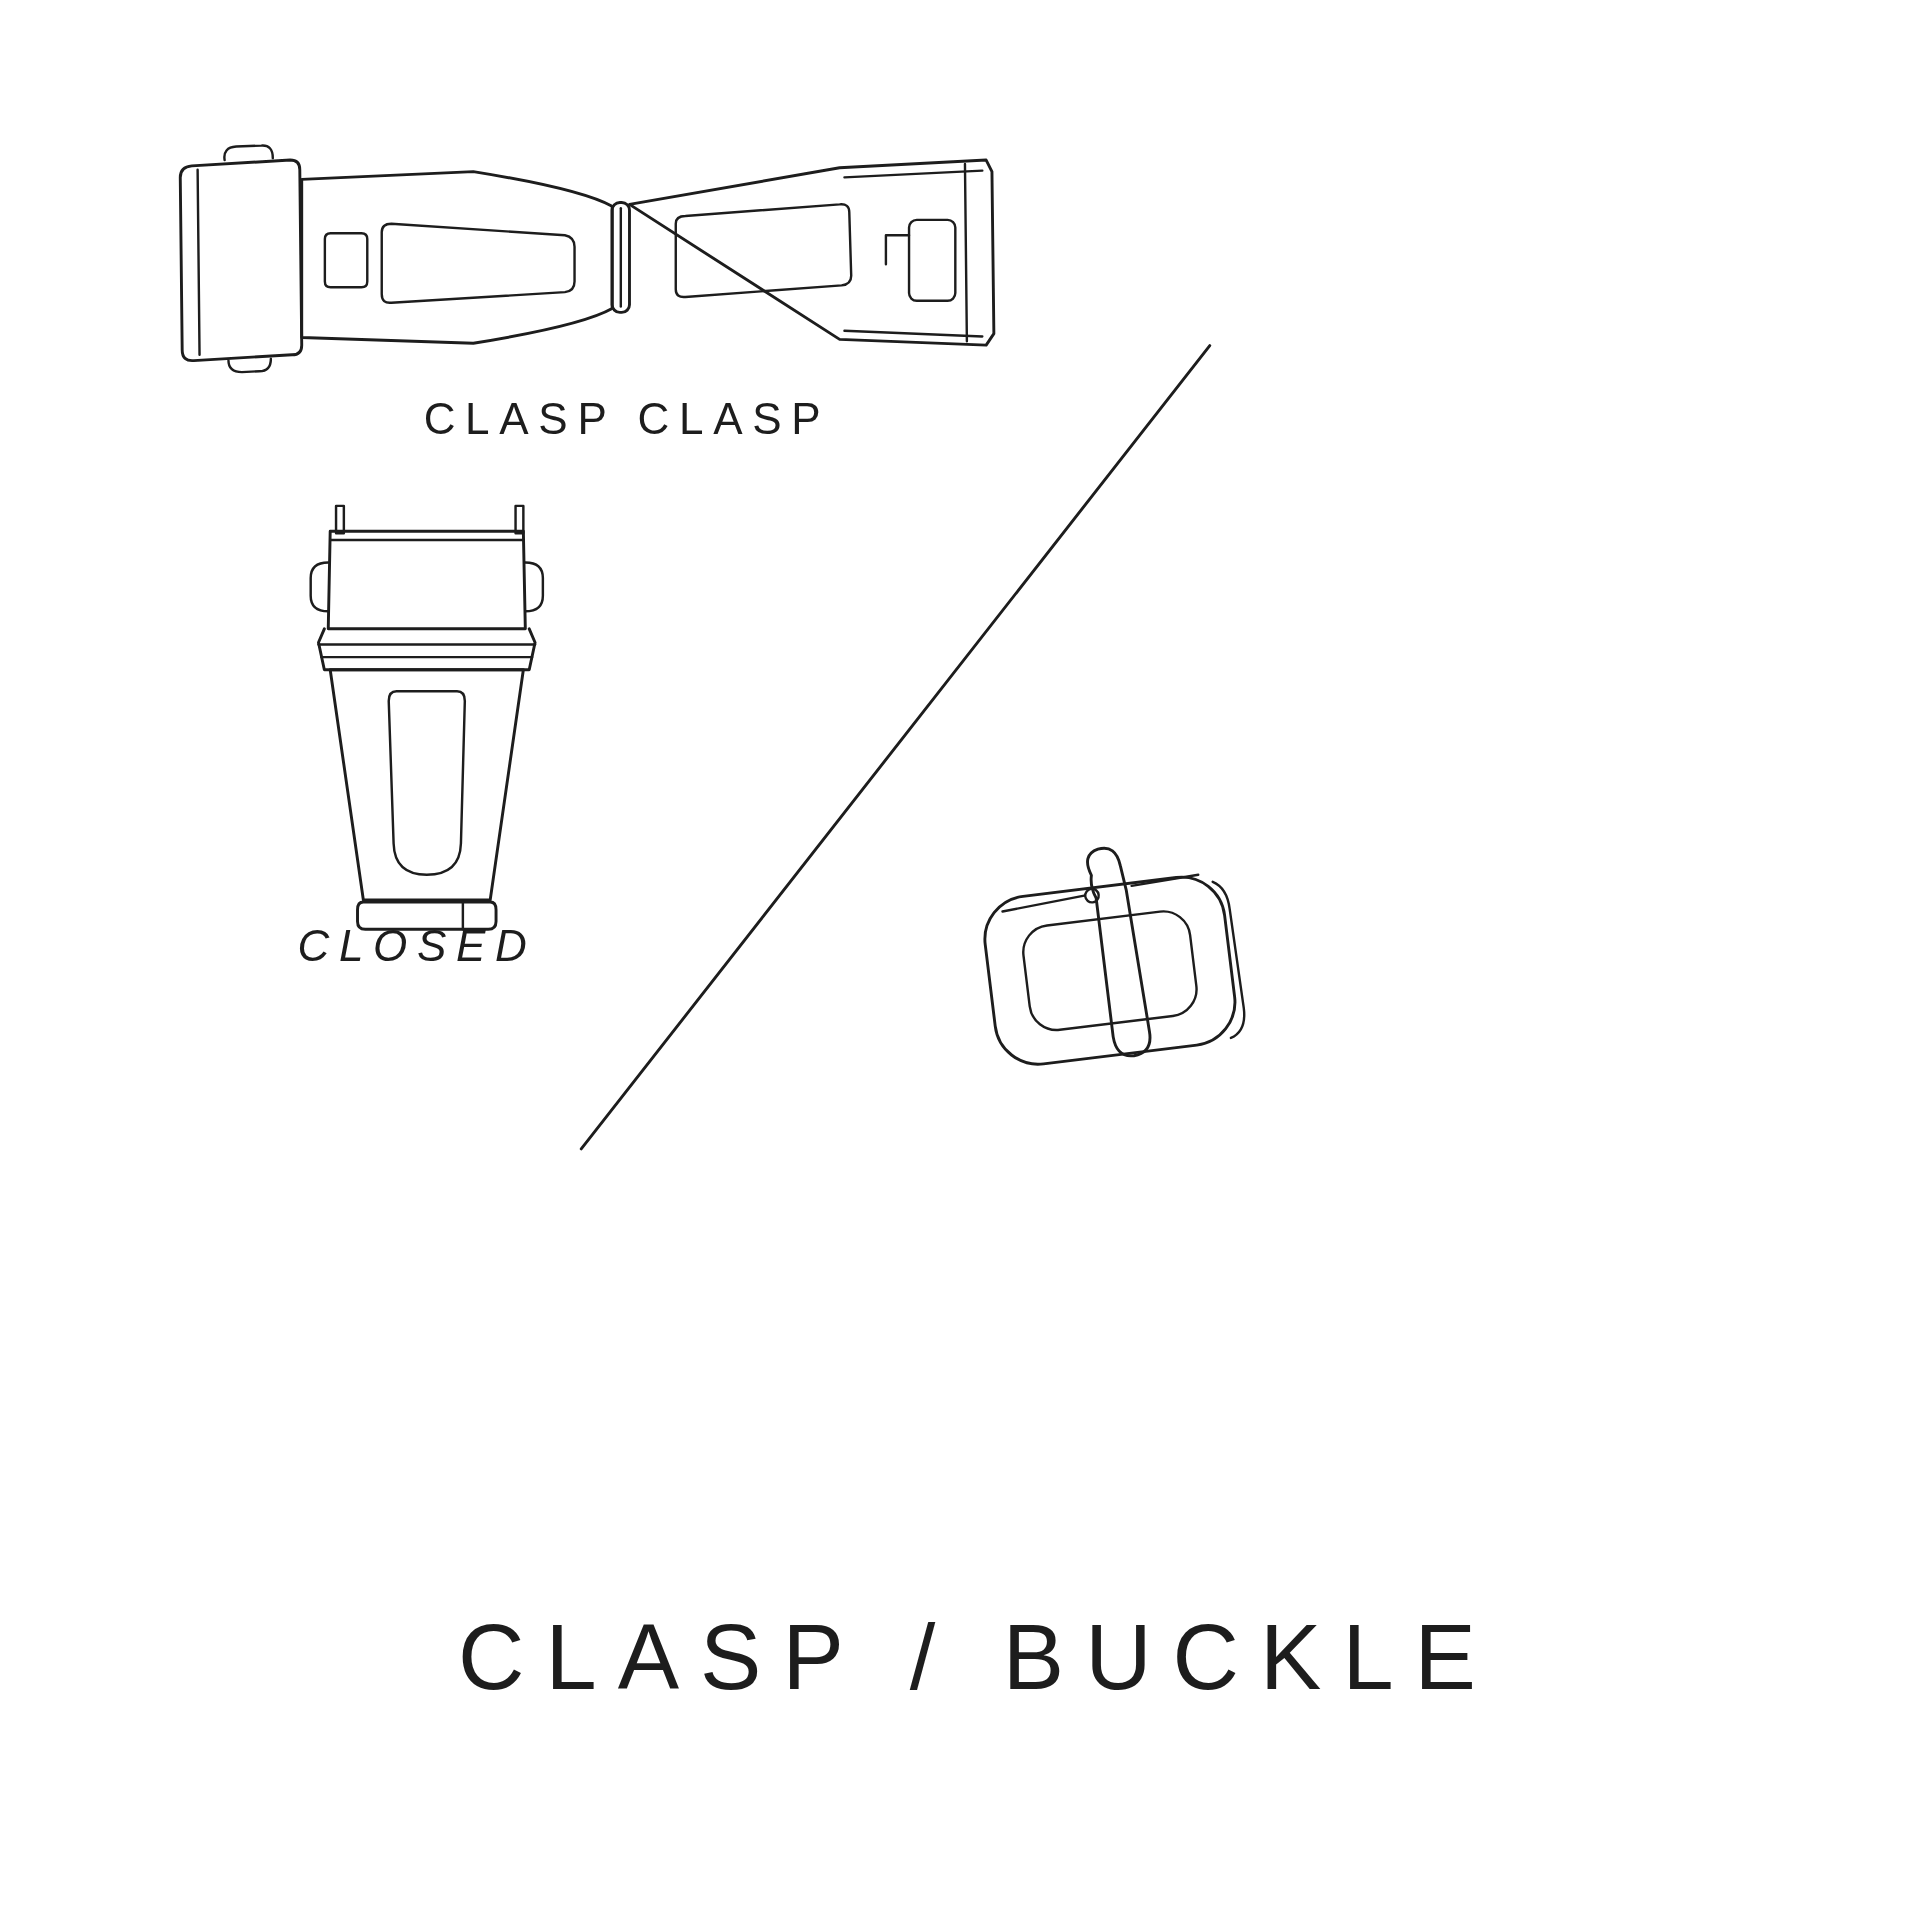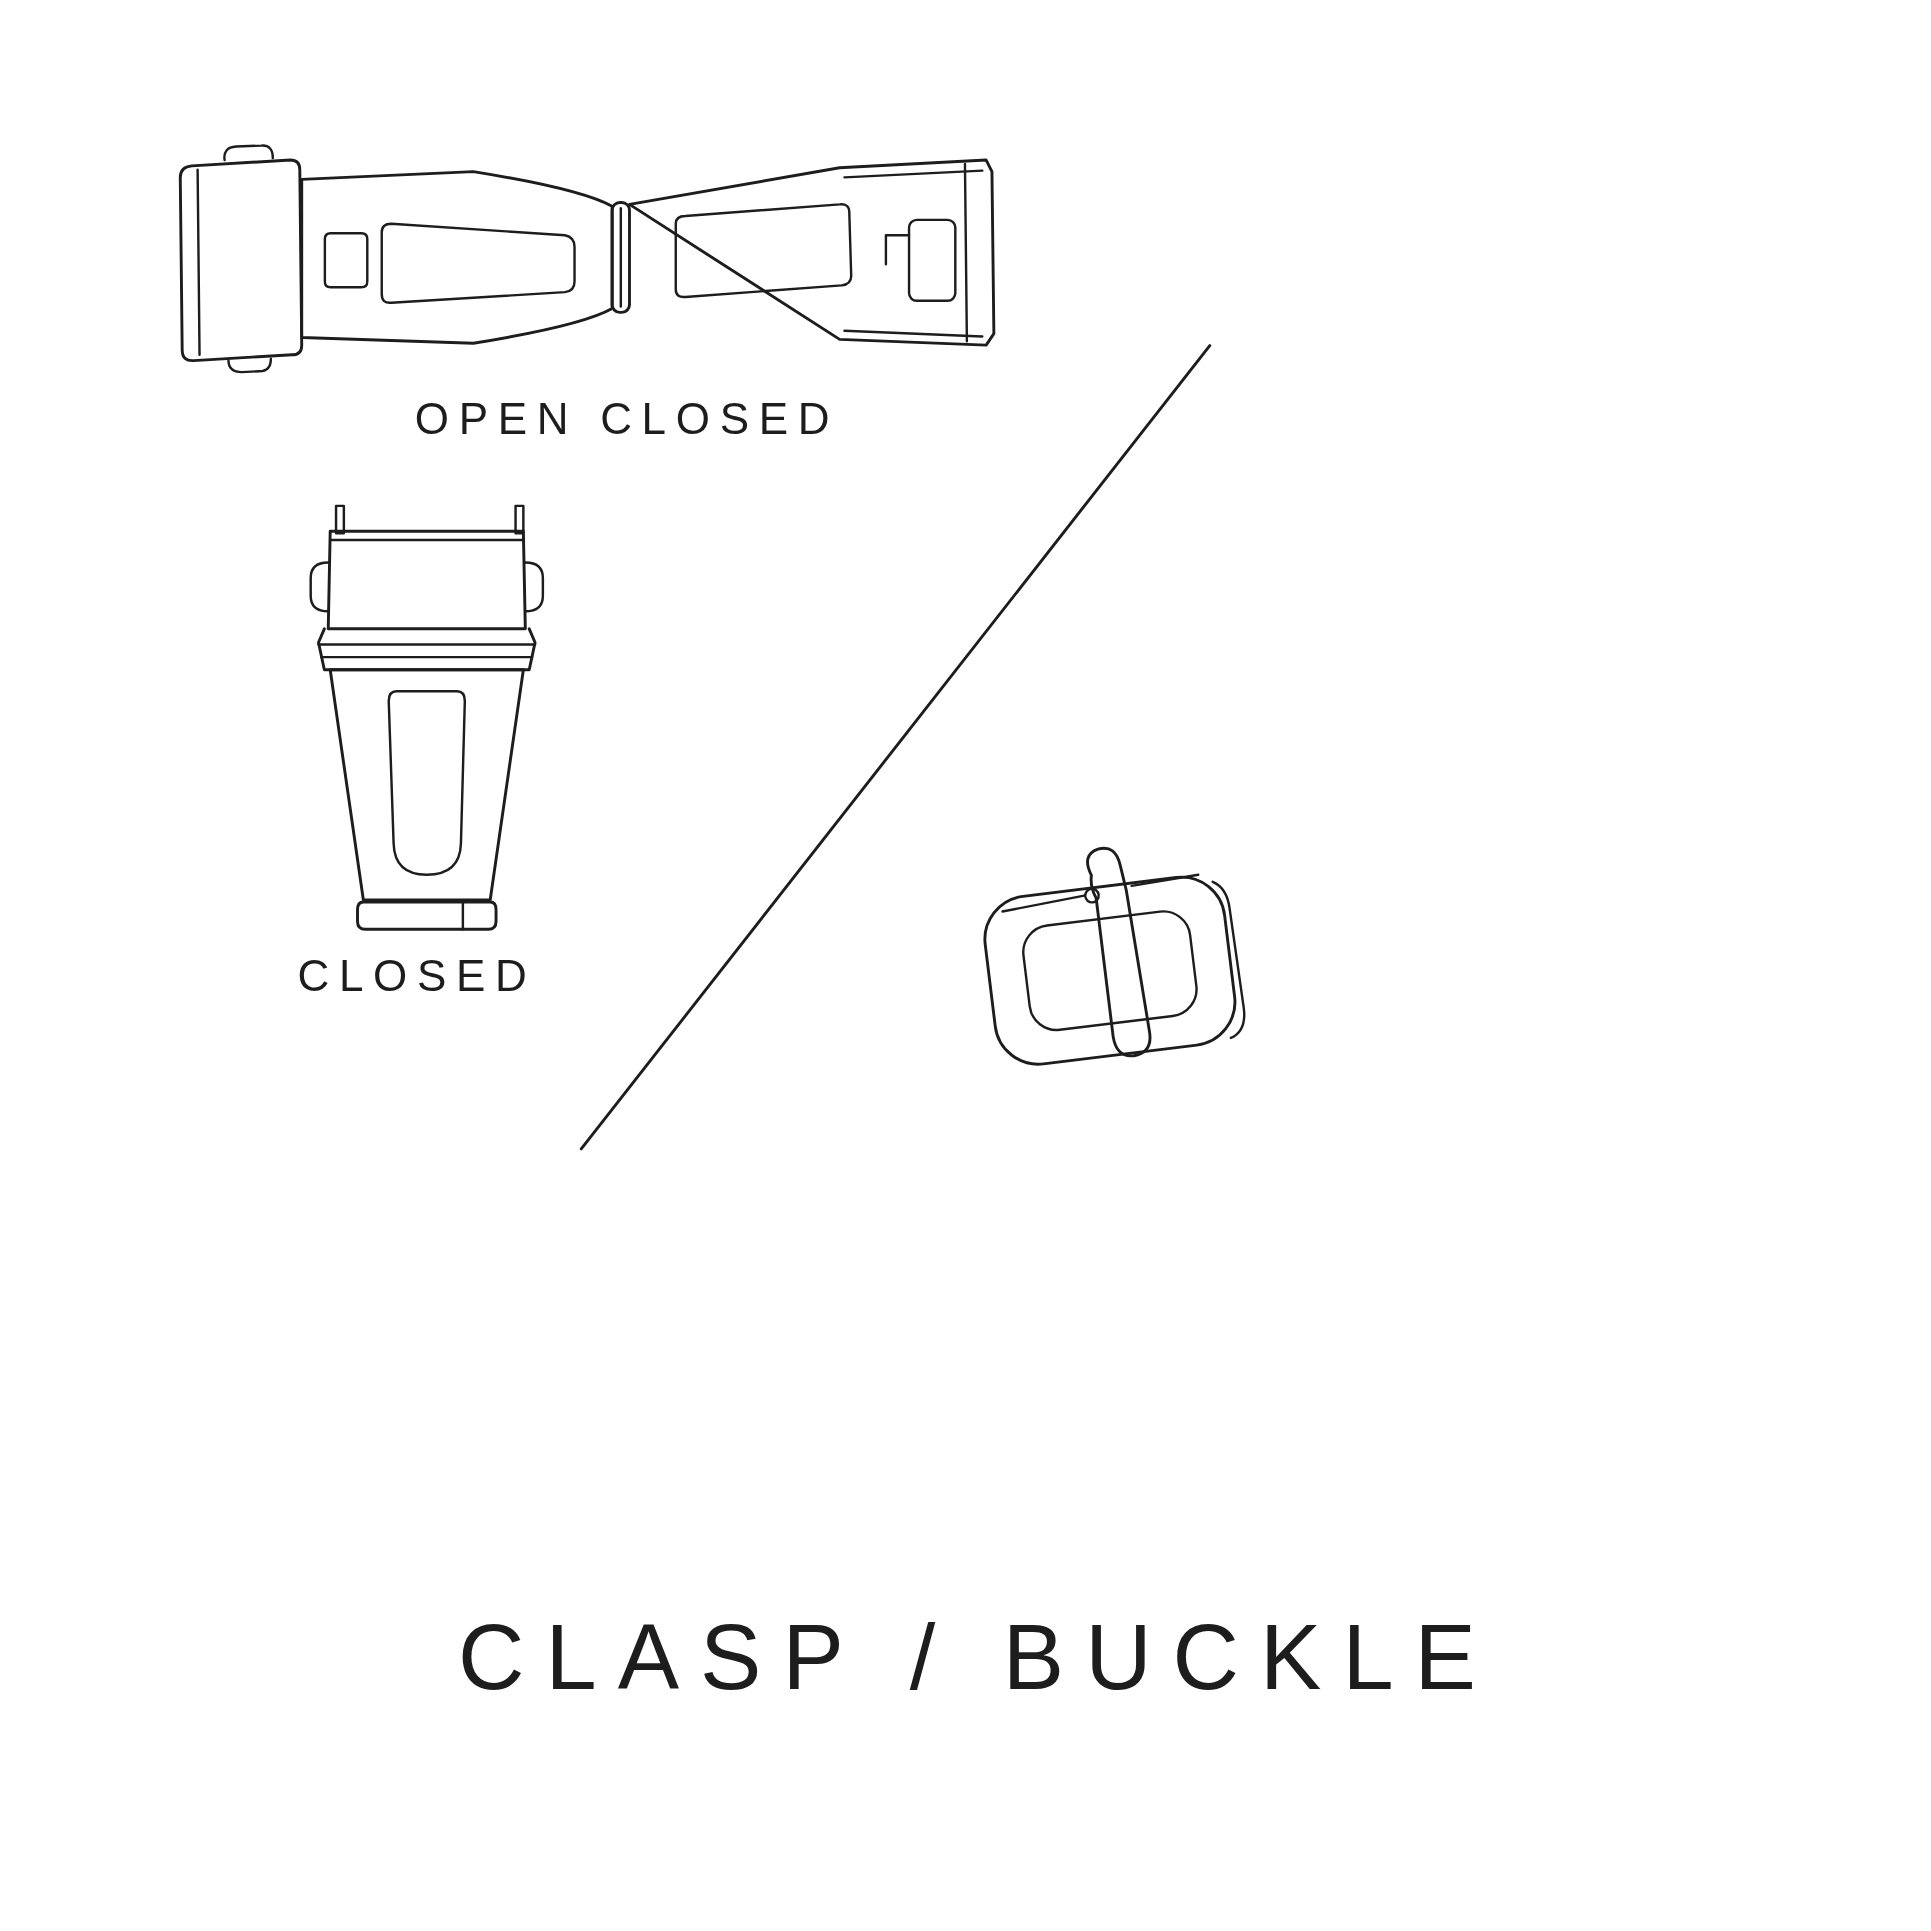--- a/index.html
+++ b/index.html
@@ -40,21 +40,21 @@
     font-size:44px;
     font-weight:400;
     letter-spacing:9.7px;
     color:var(--ink);
     white-space:nowrap;
   }
   .caption-open{
     left:241px; top:394px; width:772px;
   }
   .caption-closed{
-    left:224px; top:951px; width:386px;
+    left:224px; top:921px; width:386px;font-style:italic;
   }
   .page-title{
     position:absolute;
     left:0; top:1605px; width:1931px;
     text-align:center;
     font-size:92px;
     font-weight:500;
     letter-spacing:21px;
     color:var(--ink);
     white-space:nowrap;
@@ -91,21 +91,21 @@
       <path d="M 482,72 L 700,34 L 852,26 L 858,38 L 860,206 L 852,218 L 700,212 Z"></path>
       <path class="thin" d="M 705,44 L 848,37"></path>
       <path class="thin" d="M 705,203 L 848,209"></path>
       <path class="thin" d="M 830,30 L 832,214"></path>
       <path class="thin" d="M 530,92 Q 530,84 540,84 L 700,72 Q 710,71 710,80 L 712,146 Q 712,155 702,156 L 540,168 Q 530,169 530,160 Z"></path>
       <path class="thin" d="M 772,104 L 748,104 L 748,134"></path>
       <rect class="thin" x="772" y="88" width="48" height="84" rx="8"></rect>
     </g>
   </svg>
 
-  <div class="caption caption-open">OPEN CLOSED</div>
+  <div class="caption caption-open">CLASP CLASP</div>
 
   <svg class="illus" style="left:290px; top:502px;" width="256" height="439" viewBox="0 0 260 450">
     <g>
       <rect class="thin" x="46" y="4" width="8" height="28"></rect>
       <rect class="thin" x="230" y="4" width="8" height="28"></rect>
     </g>
     <g>
       <path d="M 40,30 L 238,30 L 240,130 L 38,130 Z"></path>
       <path class="thin" d="M 40,39 L 238,39"></path>
       <path class="thin" d="M 38,62 Q 20,62 20,78 L 20,96 Q 20,112 38,112"></path>

